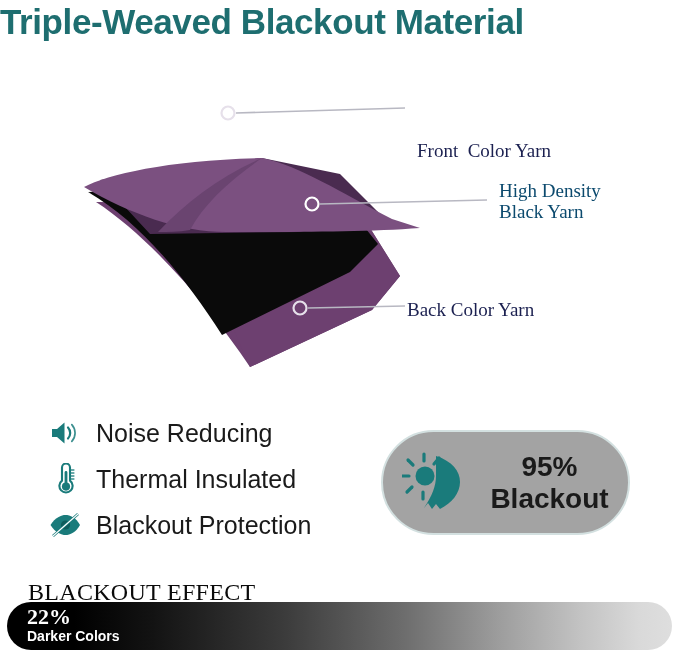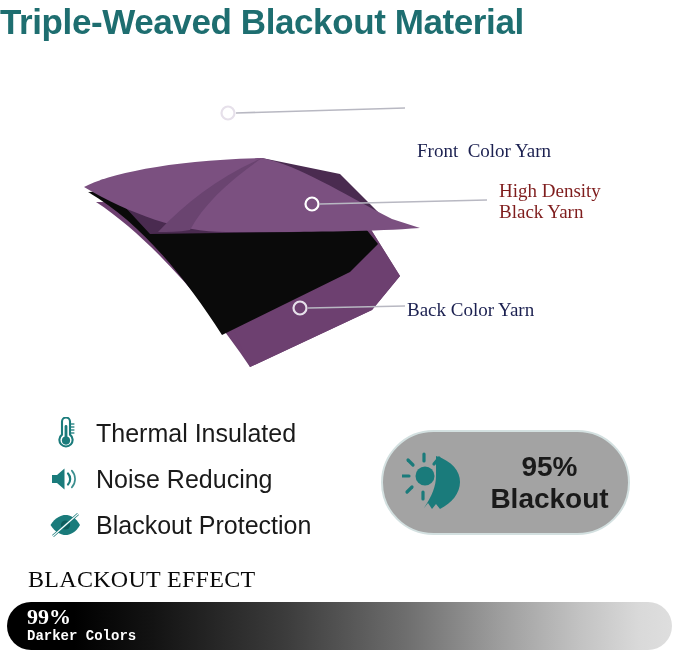--- a/index.html
+++ b/index.html
@@ -33,21 +33,21 @@
   .diagram svg{display:block;}
 
   .callout-label{
     position:absolute;
     font-family:"Liberation Serif", serif;
     font-size:19px;
     color:#1b2050;
     white-space:pre;
     line-height:1.12;
   }
-  .callout-label.dark{ color:#7f1d1d; }
+  .callout-label.dark{ color:#0c4a6e; }
   #label-front{ left:417px; top:104px;margin-top:36px; }
   #label-mid  { left:499px; top:180px; white-space:pre-line; }
   #label-back { left:407px; top:299px; }
 
   
   .features{
     position:absolute;
     left:48px; top:410px;
     width:330px;
   }
@@ -94,21 +94,21 @@
     font-weight:bold;
     color:#1a1a1a;
     line-height:1.14;
     text-align:center;
     white-space:nowrap;
   }
 
   
   .effect-title{
     position:absolute;
-    left:28px; top:566px;
+    left:28px; top:579px;
     font-family:"Liberation Serif", serif;
     font-size:24px;
     color:#0a0a0a;
     letter-spacing:0.3px;
     white-space:nowrap;
   }
   .effect-bar{
     position:absolute;
     left:7px; top:602px;
     width:665px; height:48px;
@@ -129,21 +129,21 @@
   }
   .effect-end.left{ left:20px; align-items:flex-start; }
   .effect-end.right{ right:24px; align-items:flex-end; }
   .effect-pct{
     font-family:"Liberation Serif", serif;
     font-weight:bold;
     font-size:22px;
     line-height:1.0;
   }
   .effect-cap{
-    font-family:Liberation Mono, monospace;
+    font-family:Liberation Sans, sans-serif;
     font-weight:bold;
     font-size:14px;
     line-height:1.25;
   }
   .effect-end.left .effect-pct,
   .effect-end.left .effect-cap{ color:#ffffff; }
   .effect-end.right .effect-pct,
   .effect-end.right .effect-cap{ color:#0d0d0d; }
   .effect-end.right .effect-cap{ font-weight:normal; }
 </style>
@@ -182,45 +182,45 @@
     <circle cx="300" cy="246" r="6.5" fill="none" stroke="#e6e0ea" stroke-width="2.2"></circle>
   </svg>
 </div>
 
 <div class="callout-label" id="label-front">Front  Color Yarn</div>
 <div class="callout-label dark" id="label-mid">High Density
 Black Yarn</div>
 <div class="callout-label" id="label-back">Back Color Yarn</div>
 
 <div class="features">
+
+  <div class="feature-row">
+    <span class="feature-icon">
+      <svg width="32" height="28" viewBox="0 0 32 28" xmlns="http://www.w3.org/2000/svg">
+        <path d="M3 10 h5 L15.5 3.5 v21 L8 18 H3 Z" fill="#1a7b7b"></path>
+        <path d="M19 8.5 a8 8 0 0 1 0 11" fill="none" stroke="#1a7b7b" stroke-width="2.2" stroke-linecap="round"></path>
+        <path d="M22.8 5.6 a12.4 12.4 0 0 1 0 16.8" fill="none" stroke="#1a7b7b" stroke-width="1.7" stroke-linecap="round" opacity="0.85"></path>
+      </svg>
+    </span>
+    <span class="feature-label">Noise Reducing</span>
+  </div>
 
   <div class="feature-row">
     <span class="feature-icon">
       <svg width="30" height="32" viewBox="0 0 30 32" xmlns="http://www.w3.org/2000/svg">
         <path d="M12 4.5 a4 4 0 0 1 8 0 v13.2 a6.6 6.6 0 1 1 -8 0 Z" fill="none" stroke="#1a7b7b" stroke-width="2.1"></path>
         <rect x="14.6" y="8" width="2.8" height="13" rx="1.4" fill="#1a7b7b"></rect>
         <circle cx="16" cy="23.6" r="4.1" fill="#1a7b7b"></circle>
         <line x1="21" y1="7" x2="24.4" y2="7" stroke="#1a7b7b" stroke-width="1.3"></line>
         <line x1="21" y1="10" x2="24.4" y2="10" stroke="#1a7b7b" stroke-width="1.3"></line>
         <line x1="21" y1="13" x2="24.4" y2="13" stroke="#1a7b7b" stroke-width="1.3"></line>
         <line x1="21" y1="16" x2="24.4" y2="16" stroke="#1a7b7b" stroke-width="1.3"></line>
       </svg>
     </span>
     <span class="feature-label">Thermal Insulated</span>
-  </div>
-
-  <div class="feature-row">
-    <span class="feature-icon">
-      <svg width="32" height="28" viewBox="0 0 32 28" xmlns="http://www.w3.org/2000/svg">
-        <path d="M3 10 h5 L15.5 3.5 v21 L8 18 H3 Z" fill="#1a7b7b"></path>
-        <path d="M19 8.5 a8 8 0 0 1 0 11" fill="none" stroke="#1a7b7b" stroke-width="2.2" stroke-linecap="round"></path>
-        <path d="M22.8 5.6 a12.4 12.4 0 0 1 0 16.8" fill="none" stroke="#1a7b7b" stroke-width="1.7" stroke-linecap="round" opacity="0.85"></path>
-      </svg>
-    </span>
-    <span class="feature-label">Noise Reducing</span>
   </div>
 
   <div class="feature-row">
     <span class="feature-icon">
       <svg width="34" height="26" viewBox="0 0 34 26" xmlns="http://www.w3.org/2000/svg">
         <path d="M2.5 13 C7 5.5 13.5 3 17.5 3 C22 3 28 5.5 32 13 C28 20.5 22 23 17.5 23 C13.5 23 7 20.5 2.5 13 Z" fill="#1a7b7b"></path>
         <circle cx="17.5" cy="13" r="4.6" fill="#0e5c5c"></circle>
         <line x1="5" y1="24" x2="30" y2="2" stroke="#1a7b7b" stroke-width="2.6"></line>
         <line x1="5" y1="24" x2="30" y2="2" stroke="#ffffff" stroke-width="1.1"></line>
       </svg>
@@ -250,16 +250,16 @@
   <span class="badge-text">
     <span>95%</span><br>
     <span>Blackout</span>
   </span>
 </div>
 
 <div class="effect-title">BLACKOUT EFFECT</div>
 
 <div class="effect-bar">
   <div class="effect-end left">
-    <span class="effect-pct">99%</span>
+    <span class="effect-pct">22%</span>
     <span class="effect-cap">Darker Colors</span>
   </div>
 </div>
 
 </body></html>

